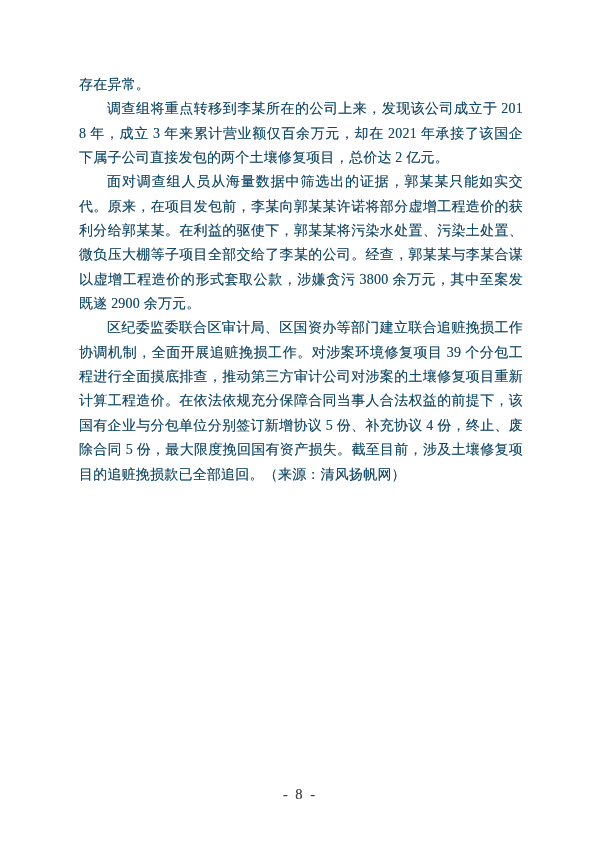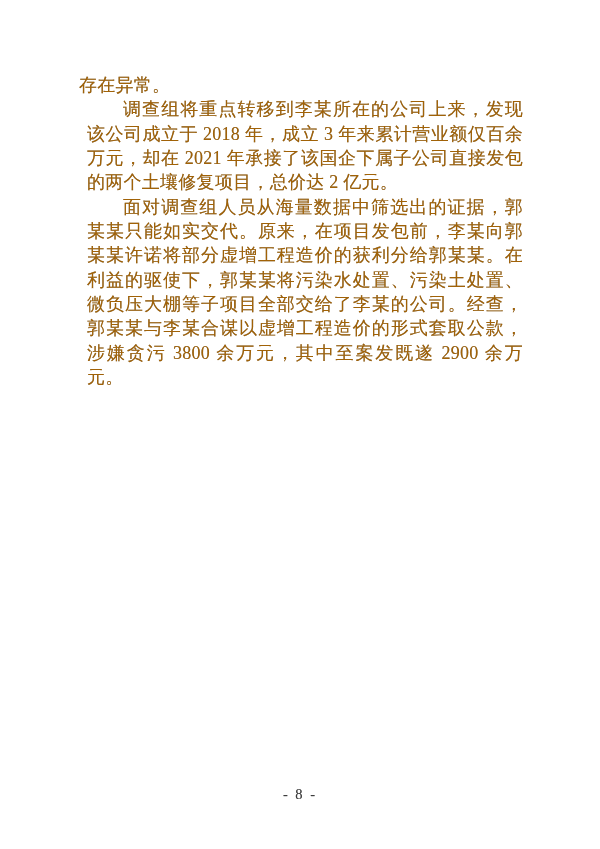--- a/index.html
+++ b/index.html
@@ -17,32 +17,31 @@
     color: #353535;
   }
   .text-block {
     position: absolute;
     left: 79px;
     top: 73px;
     width: 444px;
   }
   .para {
     margin: 0;
-    font-size: 18px;
+    font-size: 14px;
     line-height: 24.35px;
     text-align: justify;
     text-justify: inter-ideograph;
     letter-spacing: 0.015em;
-    color: #a16207;
+    color: #0c4a6e;
     text-shadow: 0 0 0.45px rgba(70,70,70,0.55);
     word-break: break-all;
   }
   .para.indent {
     text-indent: 2em;
-    margin-left: 8px;
   }
   .page-number {
     position: absolute;
     top: 786px;
     left: 0;
     right: 0;
     text-align: center;
     font-size: 14.5px;
     letter-spacing: 2px;
     color: #3a3a3a;
@@ -50,16 +49,17 @@
   }
 </style>
 </head>
 <body>
 
 <div class="sheet">
   <div class="text-block">
     <p class="para">存在异常。</p>
     <p class="para indent">调查组将重点转移到李某所在的公司上来，发现该公司成立于 2018 年，成立 3 年来累计营业额仅百余万元，却在 2021 年承接了该国企下属子公司直接发包的两个土壤修复项目，总价达 2 亿元。</p>
     <p class="para indent">面对调查组人员从海量数据中筛选出的证据，郭某某只能如实交代。原来，在项目发包前，李某向郭某某许诺将部分虚增工程造价的获利分给郭某某。在利益的驱使下，郭某某将污染水处置、污染土处置、微负压大棚等子项目全部交给了李某的公司。经查，郭某某与李某合谋以虚增工程造价的形式套取公款，涉嫌贪污 3800 余万元，其中至案发既遂 2900 余万元。</p>
+    <p class="para indent">区纪委监委联合区审计局、区国资办等部门建立联合追赃挽损工作协调机制，全面开展追赃挽损工作。对涉案环境修复项目 39 个分包工程进行全面摸底排查，推动第三方审计公司对涉案的土壤修复项目重新计算工程造价。在依法依规充分保障合同当事人合法权益的前提下，该国有企业与分包单位分别签订新增协议 5 份、补充协议 4 份，终止、废除合同 5 份，最大限度挽回国有资产损失。截至目前，涉及土壤修复项目的追赃挽损款已全部追回。（来源：清风扬帆网）</p>
   </div>
 
   <div class="page-number">- 8 -</div>
 </div>
 
 </body></html>

